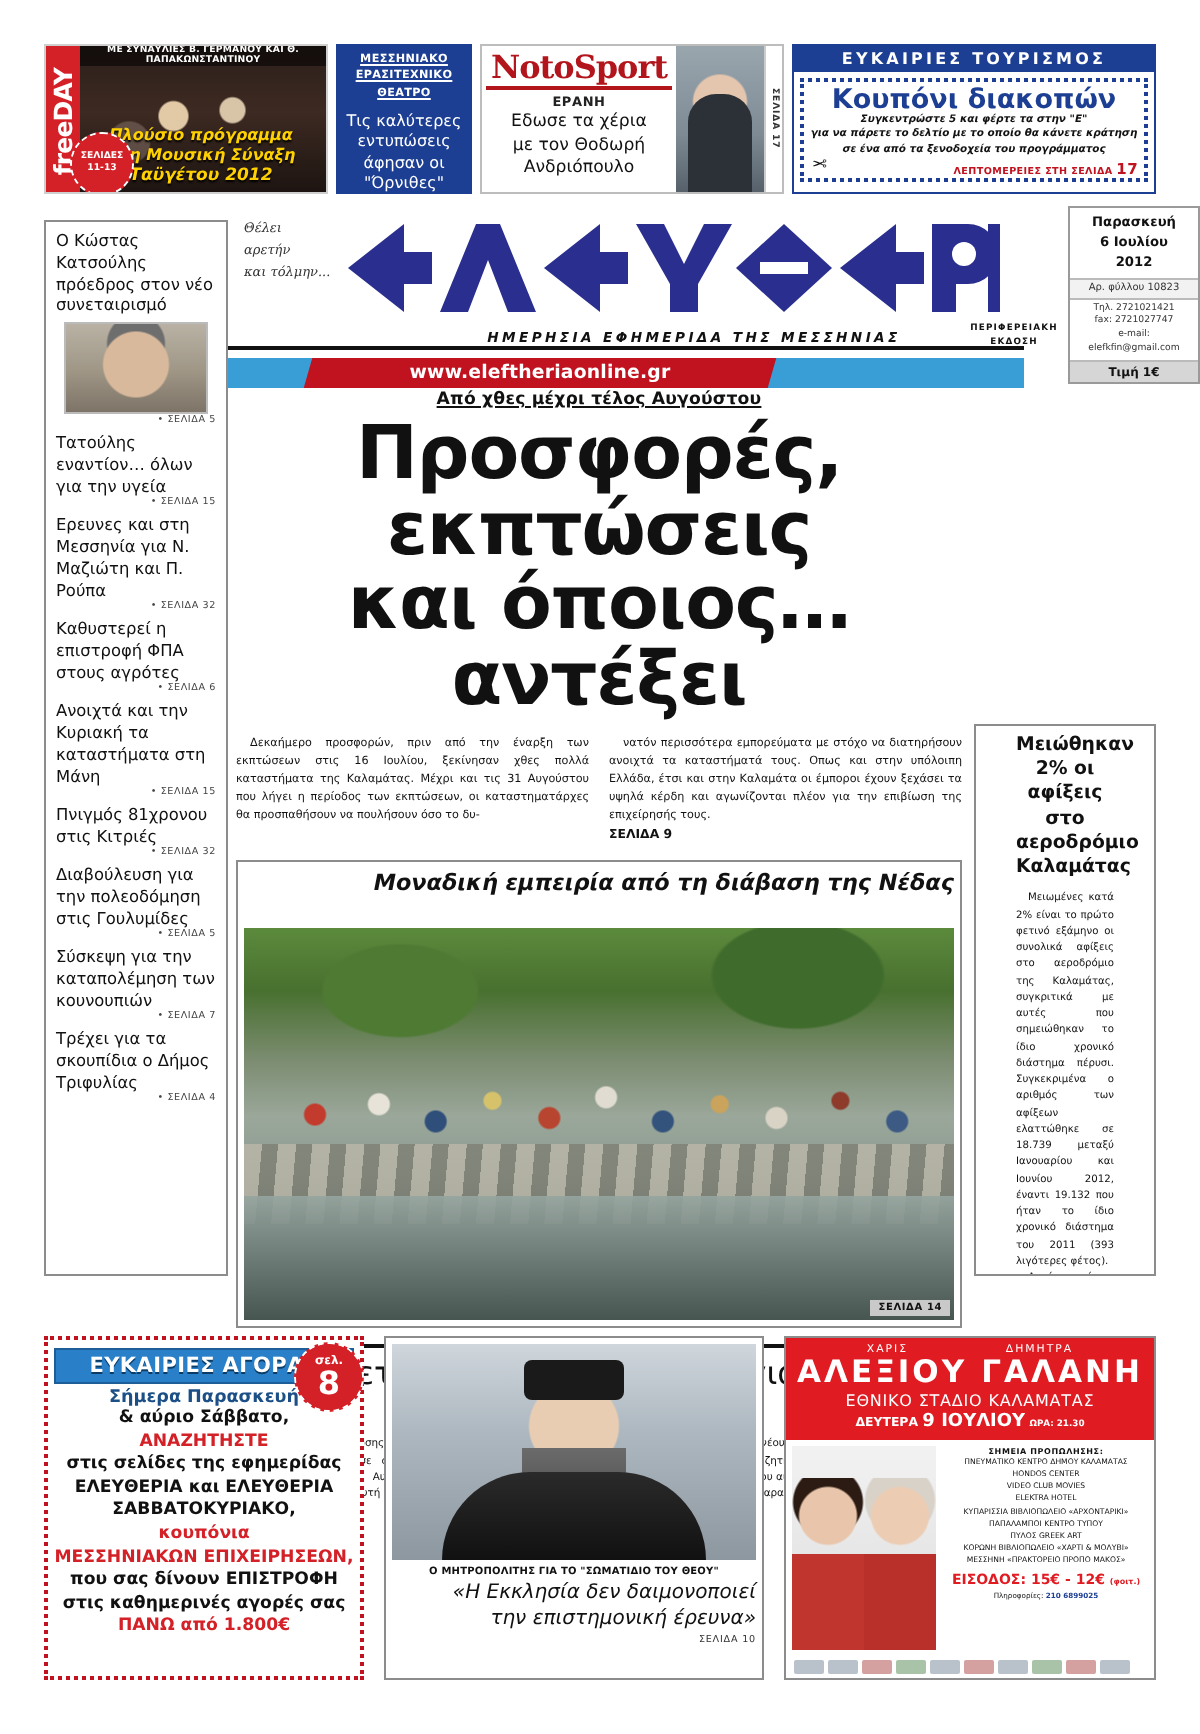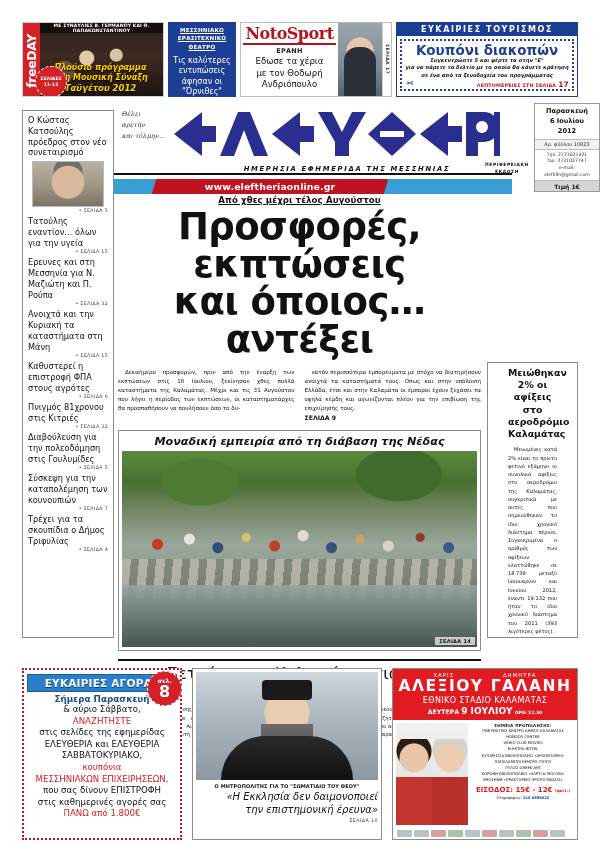--- a/index.html
+++ b/index.html
@@ -125,22 +125,22 @@
   .kicker { text-align: center; font-size: 8.6px; font-weight: bold; color: #111;
             text-decoration: underline; letter-spacing: .1px; }
   .headline { text-align: center; font-size: 37px; font-weight: bold; color: #111;
               line-height: 1.02; letter-spacing: -.6px; margin-top: 3px; }
   .lead { display: flex; gap: 10px; margin-top: 9px; }
   .lead .col { flex: 1; font-size: 5.6px; color: #111; line-height: 1.62; text-align: justify; }
   .lead .col p { text-indent: 7px; }
   .lead .pg { font-weight: bold; font-size: 6.2px; }
 
   .photobox { margin-top: 7px; border: 1px solid #8c8c8c; background: #fff; padding: 3px; }
-  .pb-cap { text-align: center; font-size: 11.2px; font-style: italic; font-weight: bold;
-            color: #111; padding: 1px 0 3px; }
+  .pb-cap { text-align: right; font-size: 11.2px; font-style: italic; font-weight: bold;
+            color: #111; padding: 1px 0 16px; }
   .pb-img { position: relative; height: 196px; overflow: hidden;
             background:
               radial-gradient(ellipse at 22% 16%, #4e7a33 0 38px, transparent 40px),
               radial-gradient(ellipse at 78% 12%, #3f6b2c 0 42px, transparent 44px),
               linear-gradient(180deg, #5c8a3c 0%, #48702f 16%, #7d8d72 34%,
                               #9aa79a 48%, #8e9b92 62%, #6f7d78 78%, #55625e 100%); }
   .pb-img .rocks { position: absolute; left: 0; right: 0; top: 108px; height: 40px;
             background: repeating-linear-gradient(95deg,
               rgba(190,185,170,.75) 0 9px, rgba(120,118,105,.6) 9px 17px); }
   .pb-img .water { position: absolute; left: 0; right: 0; bottom: 0; height: 62px;
@@ -182,21 +182,21 @@
               border: 2px dotted #c1121f; background: #fff; padding: 4px 3px; text-align: center; }
   .bl-bar { background: #2a7fc9; border: 1px solid #1d5e99; padding: 2px 0; position: relative; }
   .bl-bar-t { color: #fff; font-size: 10.5px; font-weight: bold; letter-spacing: .2px;
               text-shadow: 0 1px 0 #0b3c66; }
   .bl-bar2 { color: #1b4f86; font-size: 8.8px; font-weight: bold; margin-top: 2px; }
   .bl-seal { position: absolute; right: -6px; top: -4px; width: 35px; height: 35px; border-radius: 50%;
              background: #d42027; border: 1.5px dashed #fff; color: #fff; display: flex;
              flex-direction: column; align-items: center; justify-content: center; line-height: 1; }
   .bl-seal .s1 { font-size: 6px; font-weight: bold; }
   .bl-seal .s2 { font-size: 16px; font-weight: bold; }
-  .bl-l { font-size: 8.6px; font-weight: normal; line-height: 1.35; }
+  .bl-l { font-size: 8.6px; font-weight: bold; line-height: 1.35; }
   .red { color: #d42027; } .blk { color: #111; }
 
   .bot-mid { position: absolute; left: 192px; top: 668px; width: 190px; height: 172px;
              border: 1px solid #8c8c8c; background: #fff; padding: 3px; }
   .bm-img { height: 108px; position: relative; overflow: hidden;
             background:
               radial-gradient(circle at 50% 38%, #e8cdb2 0 22px, transparent 23px),
               linear-gradient(180deg, #cfd6dc 0%, #aeb8c0 40%, #8d97a0 100%); }
   .bm-img .beard { position: absolute; left: 50%; top: 52px; transform: translateX(-50%);
                    width: 52px; height: 46px; border-radius: 0 0 26px 26px;
@@ -381,26 +381,26 @@
     </div>
     <div class="sb-item">
       <div class="sb-title">Τατούλης εναντίον… όλων για την υγεία</div>
       <div class="sb-page">• ΣΕΛΙΔΑ 15</div>
     </div>
     <div class="sb-item">
       <div class="sb-title">Ερευνες και στη Μεσσηνία για Ν. Μαζιώτη και Π. Ρούπα</div>
       <div class="sb-page">• ΣΕΛΙΔΑ 32</div>
     </div>
     <div class="sb-item">
+      <div class="sb-title">Καθυστερεί η επιστροφή ΦΠΑ στους αγρότες</div>
+      <div class="sb-page">• ΣΕΛΙΔΑ 6</div>
+    </div>
+    <div class="sb-item">
       <div class="sb-title">Ανοιχτά και την Κυριακή τα καταστήματα στη Μάνη</div>
       <div class="sb-page">• ΣΕΛΙΔΑ 15</div>
-    </div>
-    <div class="sb-item">
-      <div class="sb-title">Καθυστερεί η επιστροφή ΦΠΑ στους αγρότες</div>
-      <div class="sb-page">• ΣΕΛΙΔΑ 6</div>
     </div>
     <div class="sb-item">
       <div class="sb-title">Πνιγμός 81χρονου στις Κιτριές</div>
       <div class="sb-page">• ΣΕΛΙΔΑ 32</div>
     </div>
     <div class="sb-item">
       <div class="sb-title">Διαβούλευση για την πολεοδόμηση στις Γουλυμίδες</div>
       <div class="sb-page">• ΣΕΛΙΔΑ 5</div>
     </div>
     <div class="sb-item">

